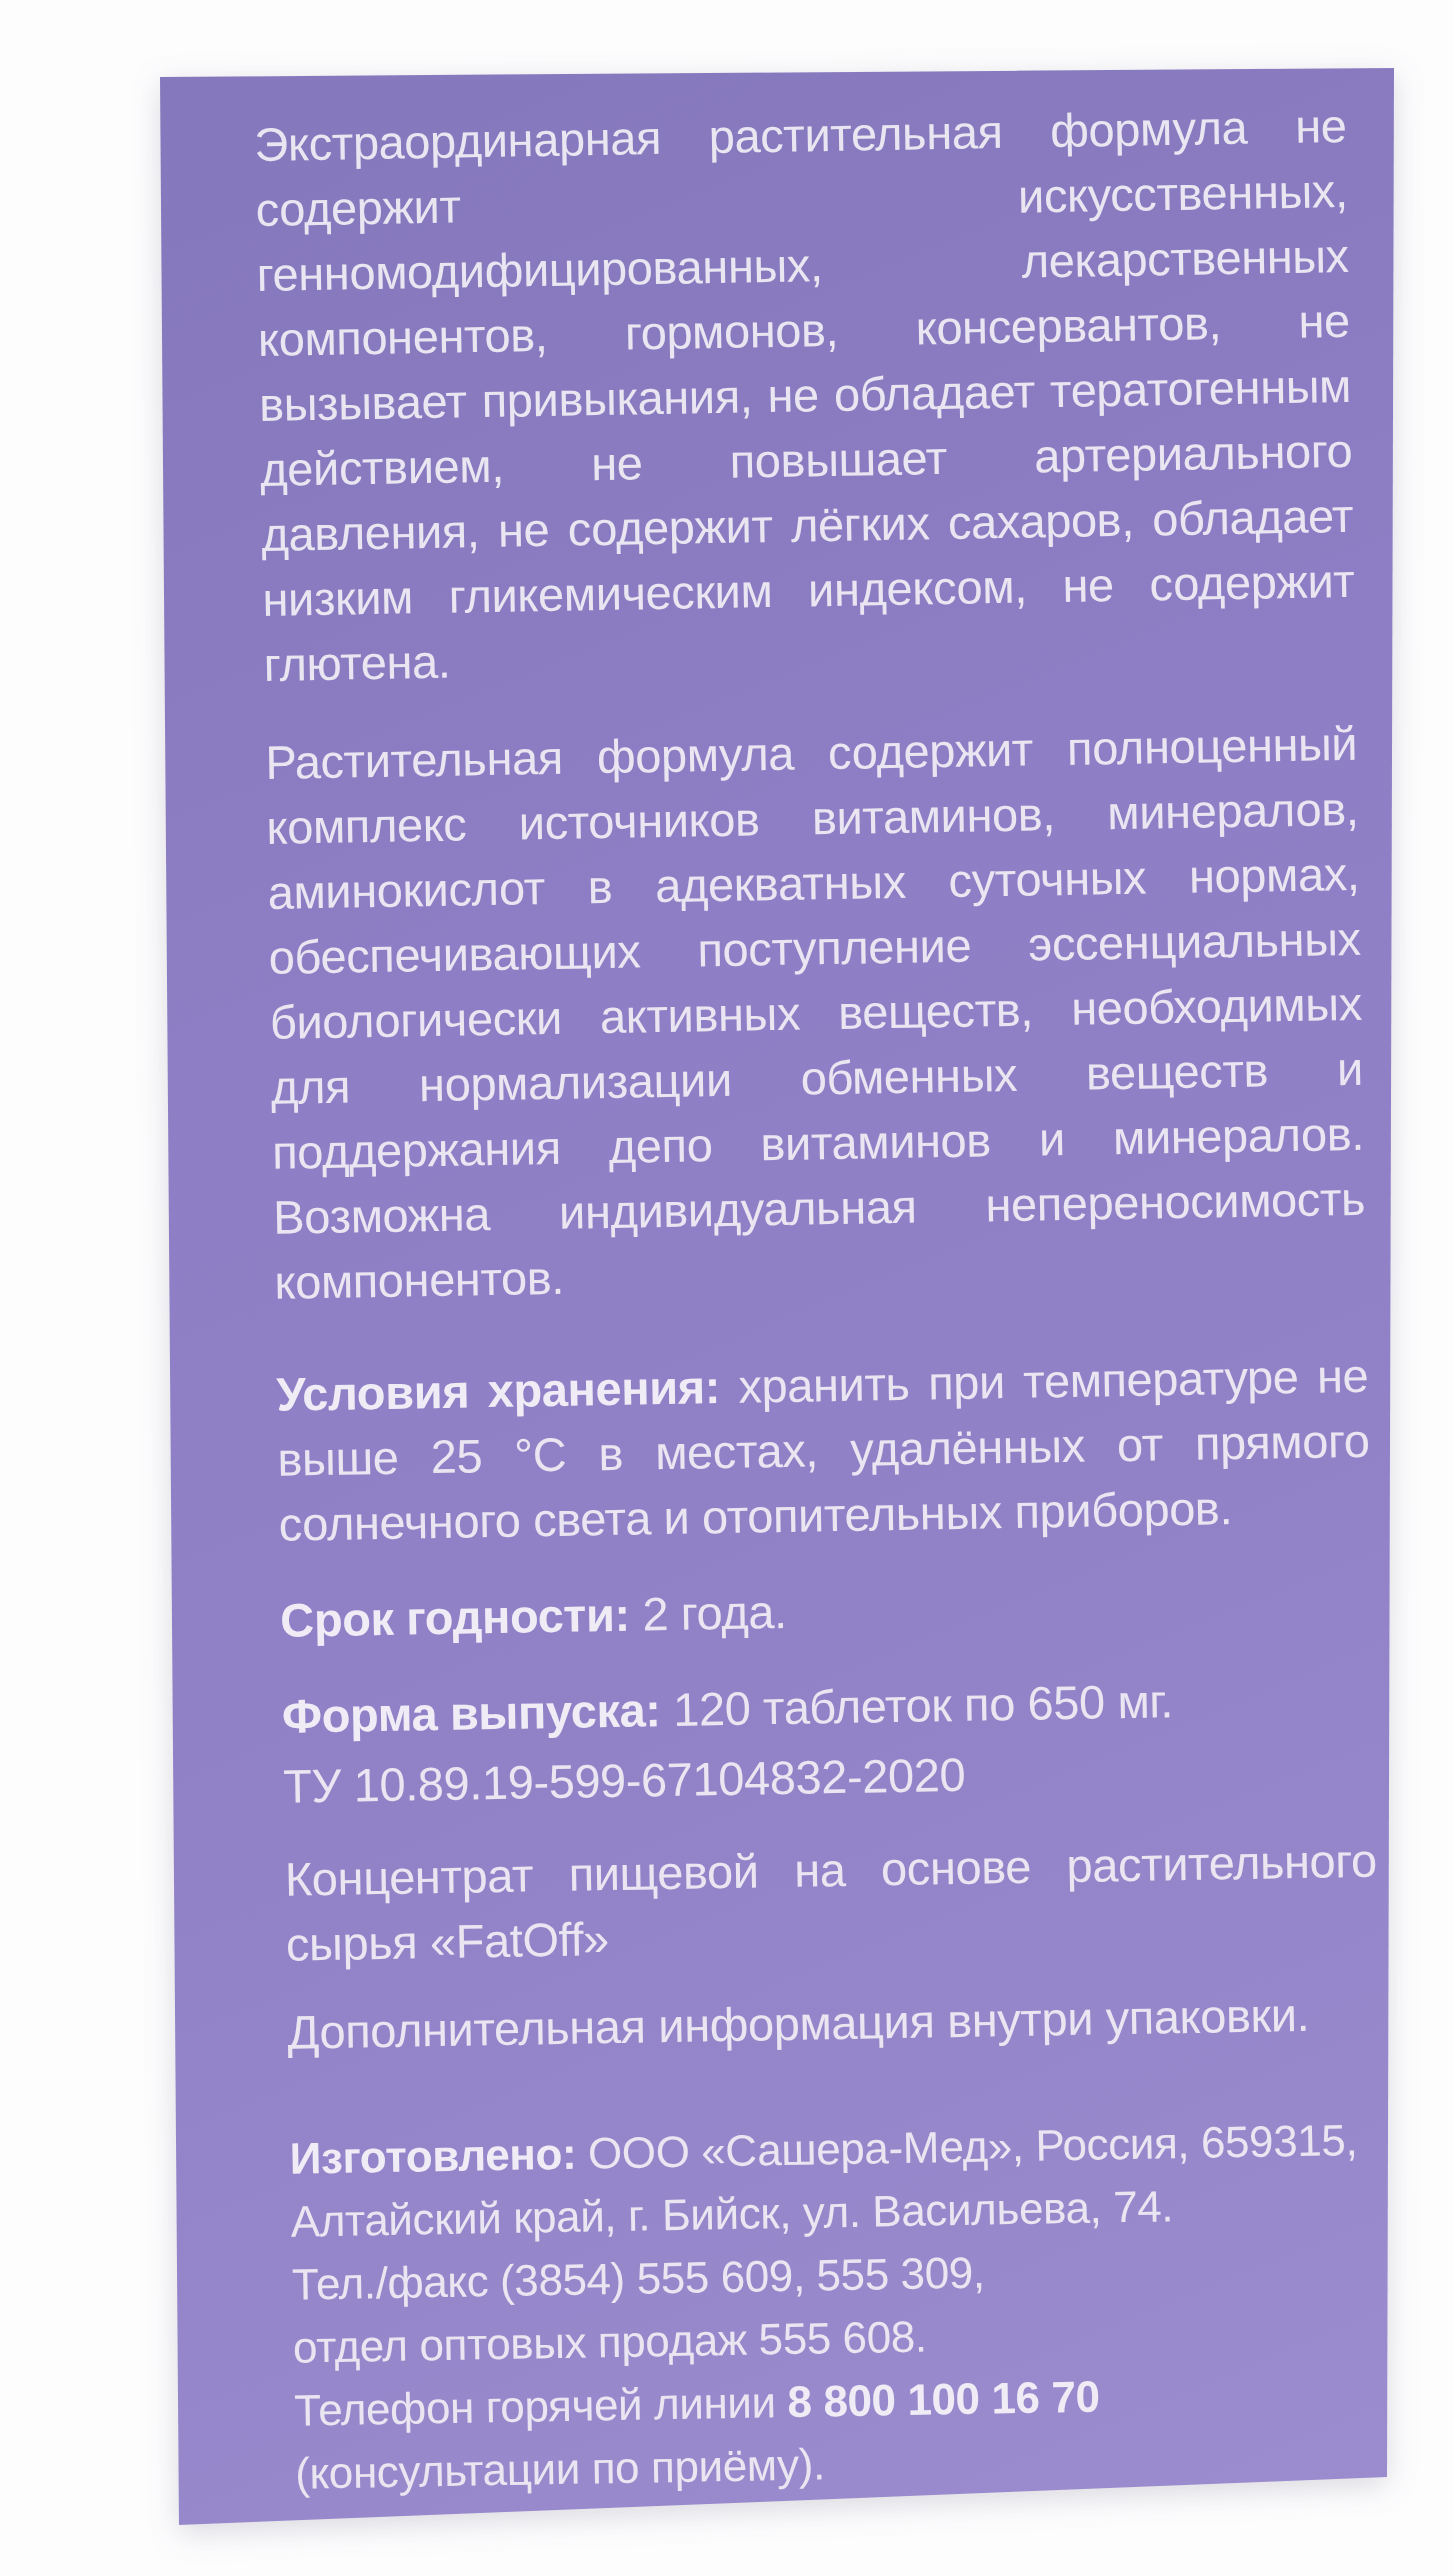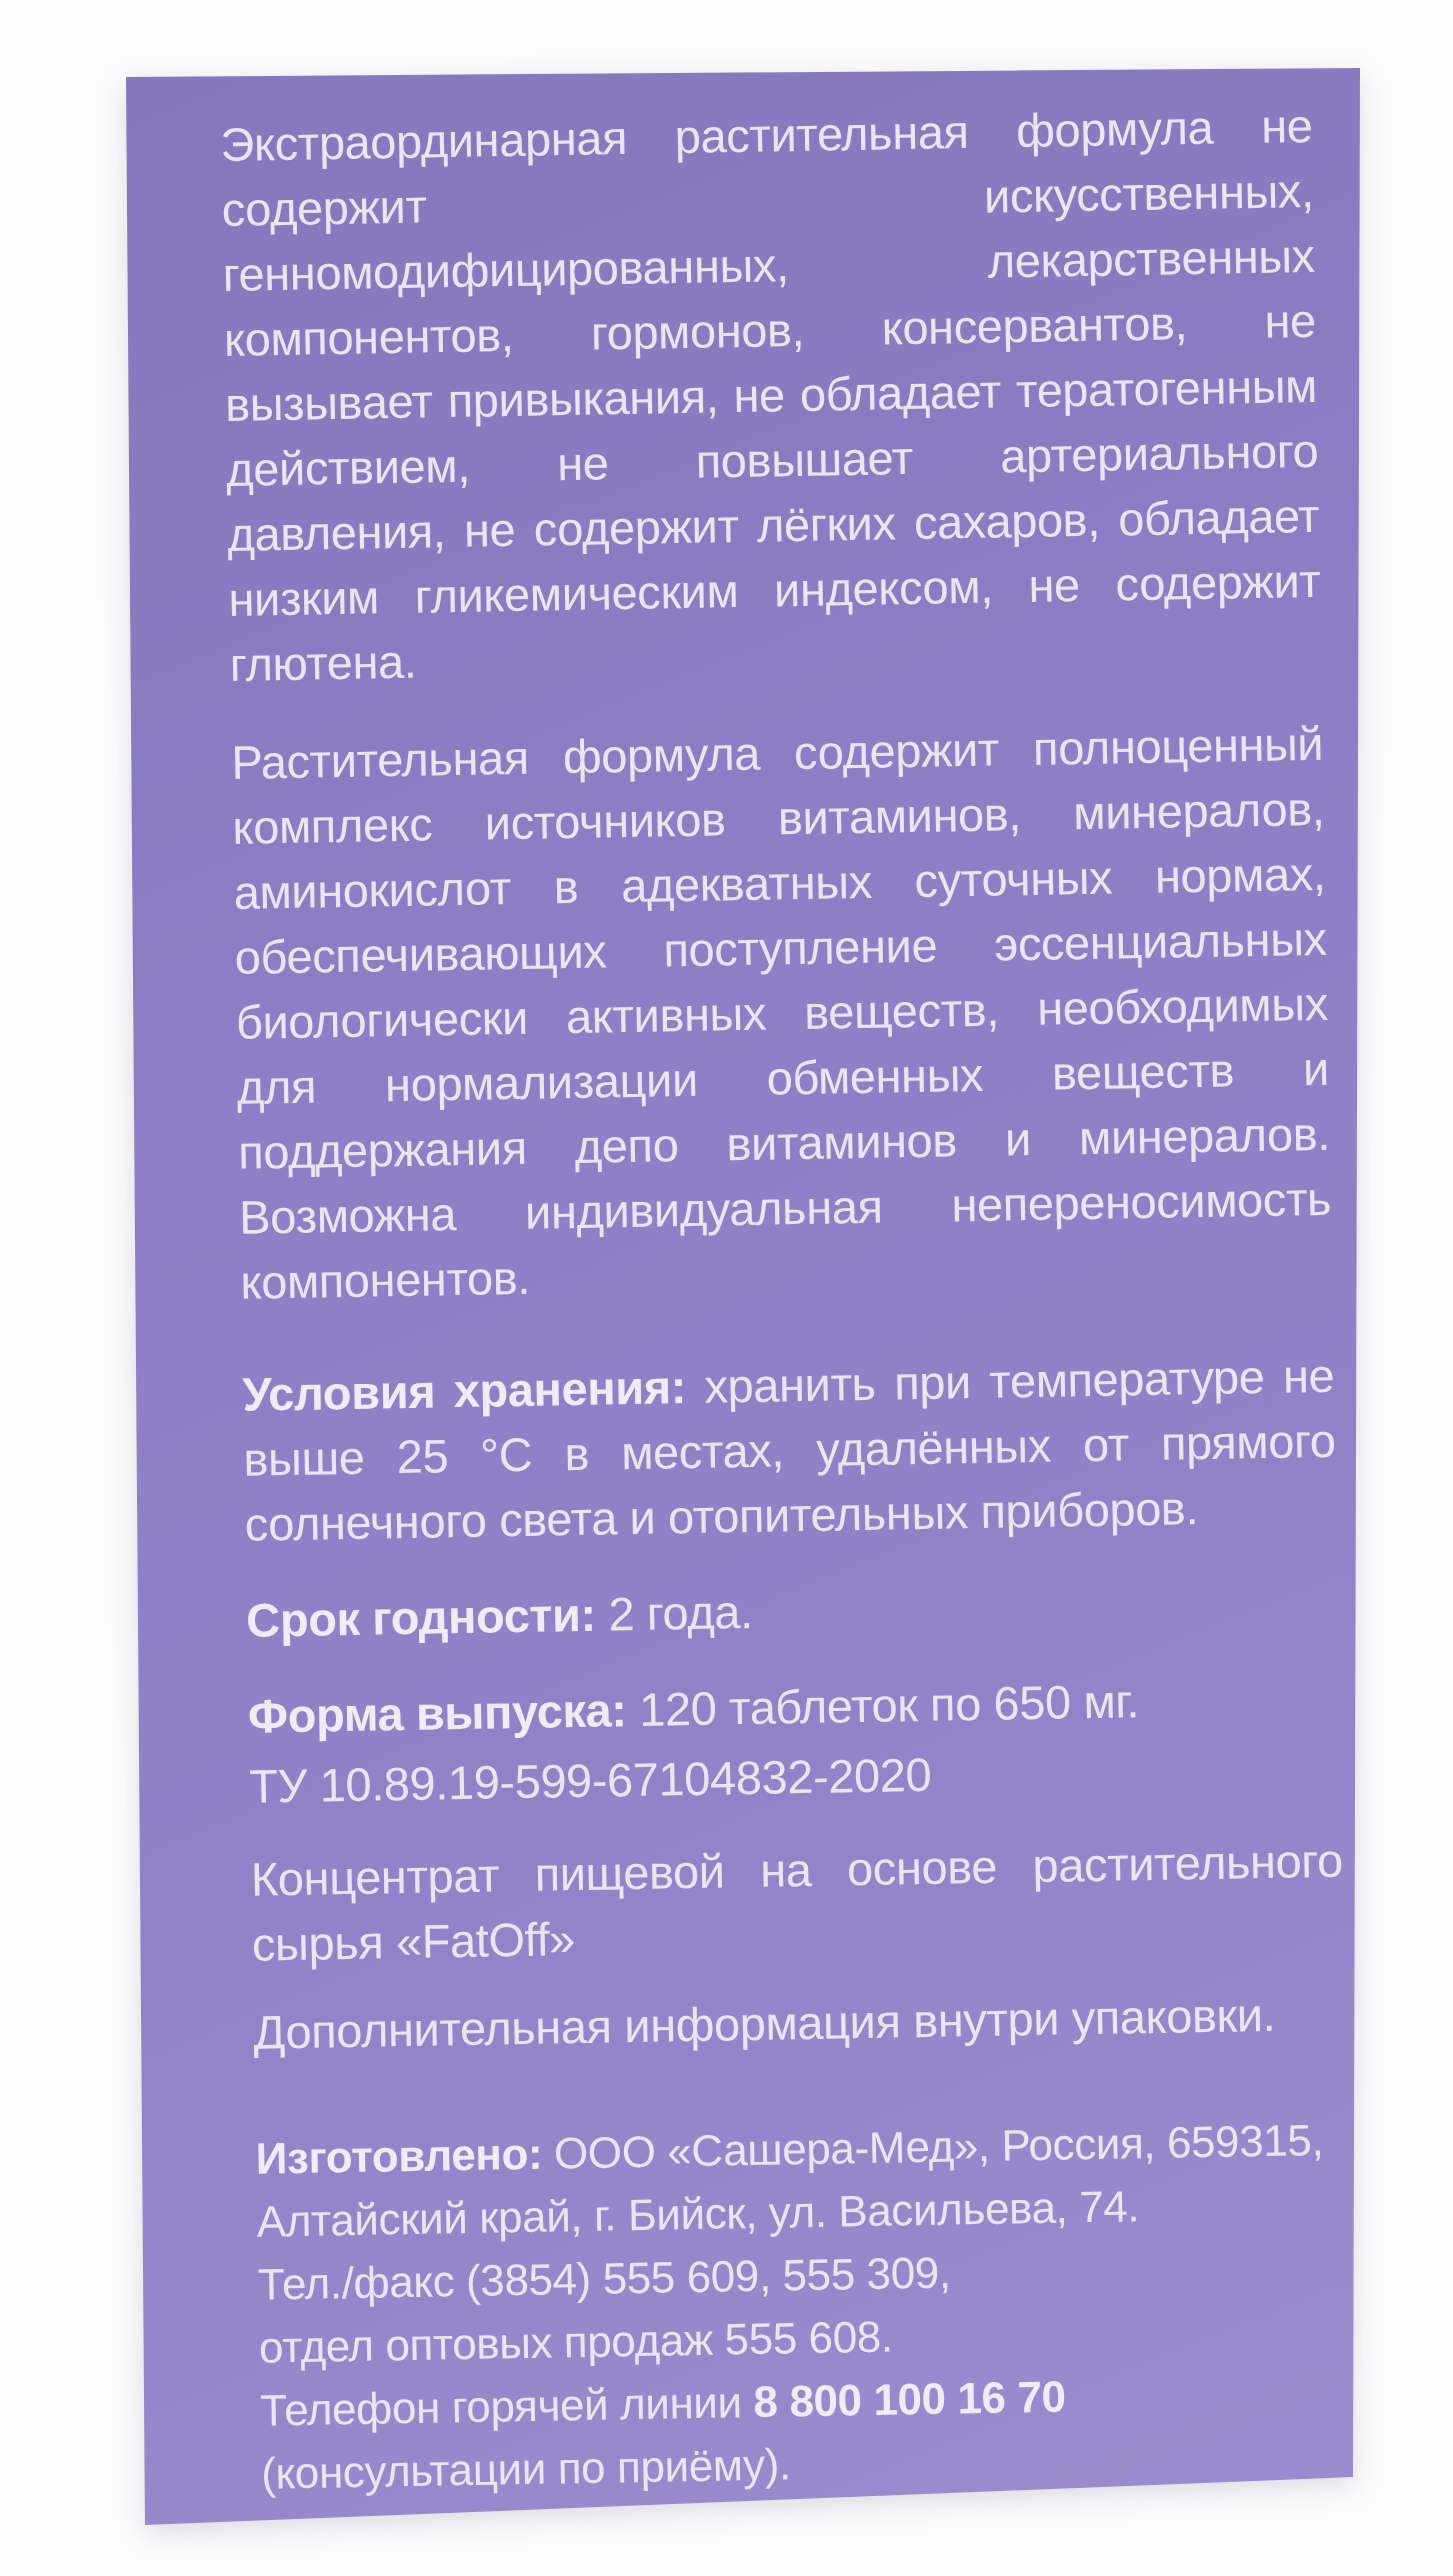--- a/index.html
+++ b/index.html
@@ -6,20 +6,21 @@
   body{
     width:1453px;height:2576px;
     background:#fdfdfe;
     font-family:"Liberation Sans", sans-serif;
     overflow:hidden;
     position:relative;
   }
   .photo{
     position:absolute;inset:0;
     filter:drop-shadow(0 8.1px 14.7px rgba(60,55,90,0.18));
+    margin-left:34px;
   }
   .panel{
     position:absolute;inset:0;
     clip-path:polygon(126px 77px, 1360px 68px, 1353px 2477px, 145px 2525px);
     background:linear-gradient(158deg,#8577bb 0%,#8d7ec5 38%,#9182c8 62%,#9c8dcf 100%);
   }
   .content{
     position:absolute;
     left:220px;top:112px;
     width:1092px;

